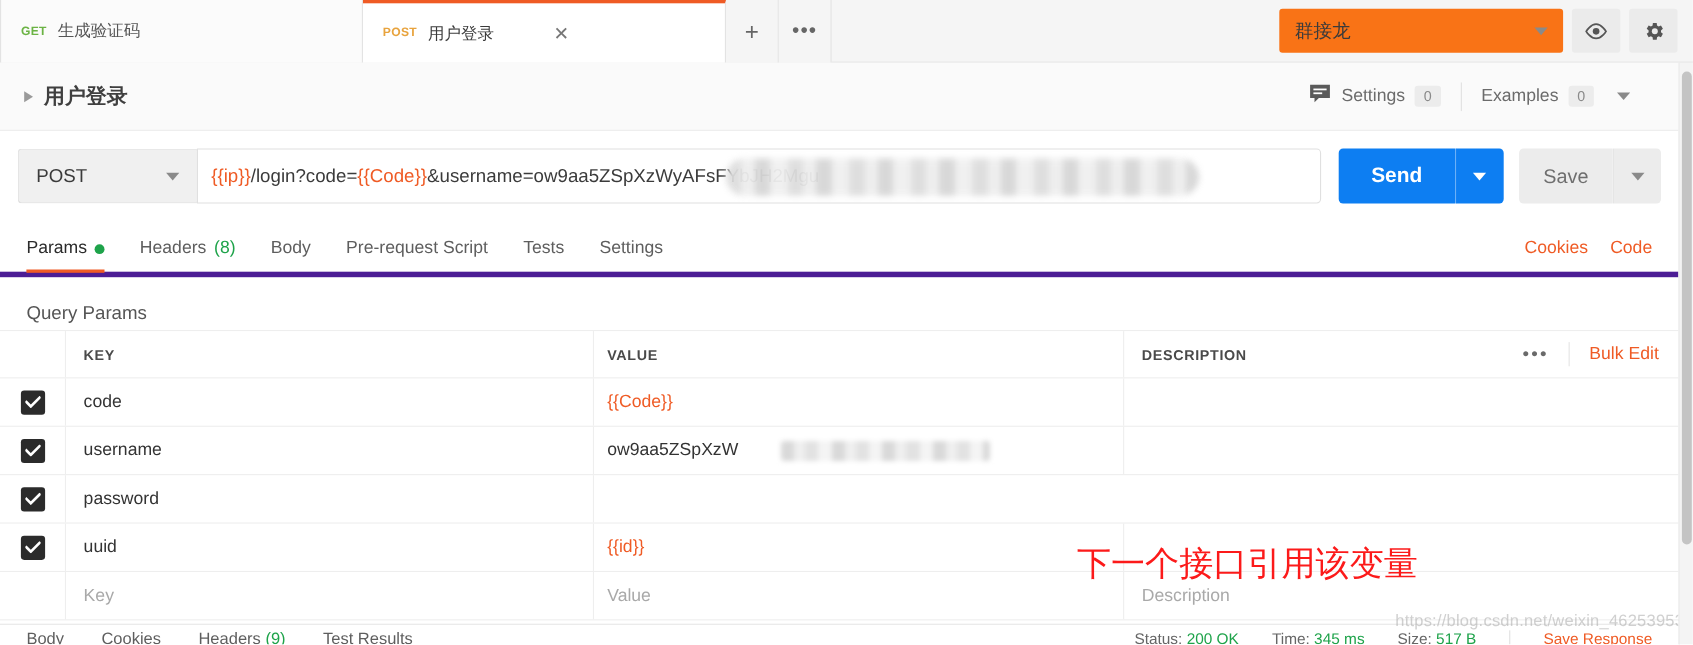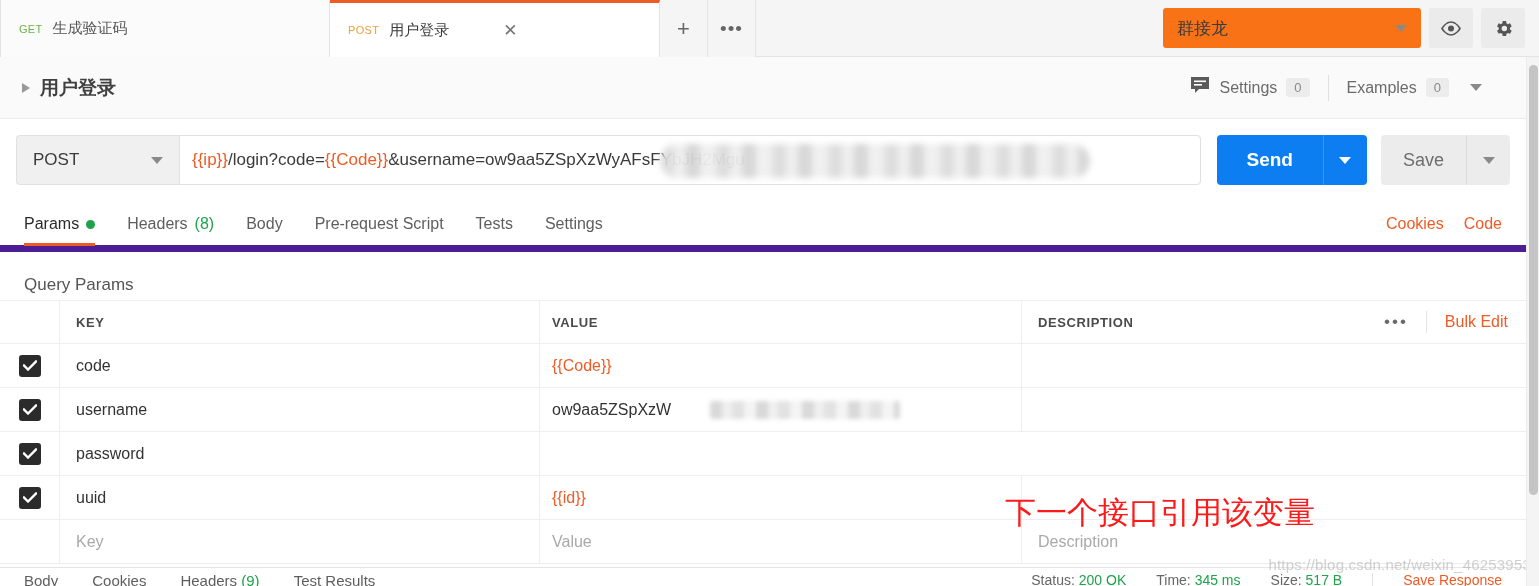--- a/index.html
+++ b/index.html
@@ -21,21 +21,21 @@
   }
   .tab {
     position: relative; display: flex; align-items: center;
     padding: 0 18px; height: 57px; cursor: pointer;
     border-right: 1px solid #e3e3e3;
     font-size: 15px; background: #f5f5f5;
   }
   .tab.first { border-left: 1px solid #e3e3e3; background:#fbfbfb; }
   .tab.active { background: #ffffff; border-top: 3px solid #ef5b25; }
   .tab .method {
-    font-size: 11px; font-weight: normal; letter-spacing: .3px;
+    font-size: 11px; font-weight: bold; letter-spacing: .3px;
     margin-right: 10px; text-transform: uppercase;
   }
   .m-get { color: #6bb344; }
   .m-post { color: #e8a33d; }
   .tab .tlabel { color: #555; font-size: 15px; }
   .tab.active .tlabel { color: #3b3b3b; }
   .tab .closex {
     margin-left: 54px; color: #777; font-size: 17px; line-height: 1;
     font-family: "Liberation Sans", sans-serif;
   }
@@ -128,21 +128,21 @@
     padding: 0 22px; border-radius: 4px 0 0 4px; cursor:pointer;
   }
   .savedd {
     background:#ececec; width: 44px; border-radius: 0 4px 4px 0; cursor:pointer;
     display:flex; align-items:center; justify-content:center; border-left:1px solid #dcdcdc;
   }
 
   
   .sectabs {
     position:absolute; left:0; top:206px; width:1526px; height: 46px;
-    border-bottom:7px solid #4c1d95; display:flex; align-items:flex-end; padding: 0 24px;
+    border-bottom:5px solid #4c1d95; display:flex; align-items:flex-end; padding: 0 24px;
   }
   .sectab {
     position:relative; font-size: 16px; color:#5e5e5e; padding: 0 16px 12px 16px; cursor:pointer;
     display:flex; align-items:center; gap:7px;
   }
   .sectab.first { padding-left: 0; }
   .sectab.active { color:#2b2b2b; }
   .sectab.active::after {
     content:""; position:absolute; left:0; right:16px; bottom:-1px; height:3px; background:#ef5b25;
   }
@@ -184,21 +184,21 @@
   .blurval {
     position:absolute; height:18px; border-radius:3px; top: 13px;
     background: repeating-linear-gradient(90deg,
       #d9d9d9 0px, #d9d9d9 12px, #efefef 12px, #efefef 22px,
       #e2e2e2 22px, #e2e2e2 34px, #f4f4f4 34px, #f4f4f4 46px);
     filter: blur(2.2px);
   }
 
   
   .annot {
-    position:absolute; left: 1005px; top: 492px; font-size: 31px; color:#fc1a1a;
+    position:absolute; left: 979px; top: 492px; font-size: 31px; color:#fc1a1a;
     font-family: "DejaVu Sans", sans-serif; white-space:nowrap; pointer-events:none;
   }
 
   
   .bottombar {
     position:absolute; left:0; top:567px; width:1526px; height:19px;
     border-top:1px solid #e6e6e6; background:#fff; overflow:hidden;
   }
   .btabs { position:absolute; left:24px; top:4px; display:flex; gap:34px; font-size:15px; color:#5e5e5e; }
   .bstatus { position:absolute; right:24px; top:4px; display:flex; gap:30px; align-items:center; font-size:14px; color:#666; }

